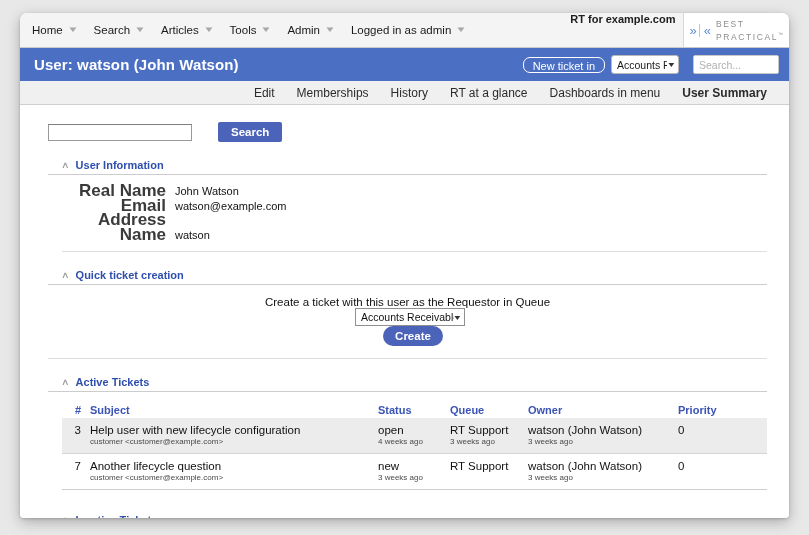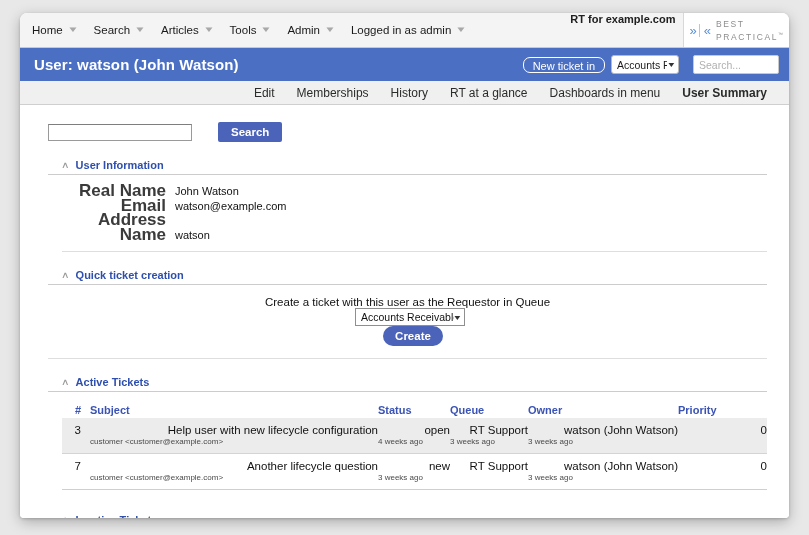--- a/index.html
+++ b/index.html
@@ -331,21 +331,21 @@
   col.c-status { width: 72px; }
   col.c-queue { width: 78px; }
   col.c-owner { width: 150px; }
   col.c-prio { width: auto; }
 
   tr.ticket-row td { vertical-align: top; padding: 0; }
   tr.ticket-row.shaded td { background: #ececec; }
   tr.ticket-row td.id {
     text-align: right; padding-right: 9px; font-size: 11.5px; color: #111;
   }
-  .cell-main { font-size: 11.5px; color: #111111; padding: 6px 0 1px 0; text-align: right; }
+  .cell-main { font-size: 11.5px; color: #111111; padding: 6px 0 1px 0; }
   .cell-sub { font-size: 8px; color: #4a4a4a; padding-bottom: 7px; }
   .row-sep td { border-bottom: 1px solid #d4d4d4; height: 0; padding: 0; }
   #tickets-bottom-rule {
     border-bottom: 1px solid #cfcfcf;
     margin: 0 0 0 14px;
   }
 
   #inactive-section { margin-top: 24px; }
 </style>
 </head>

